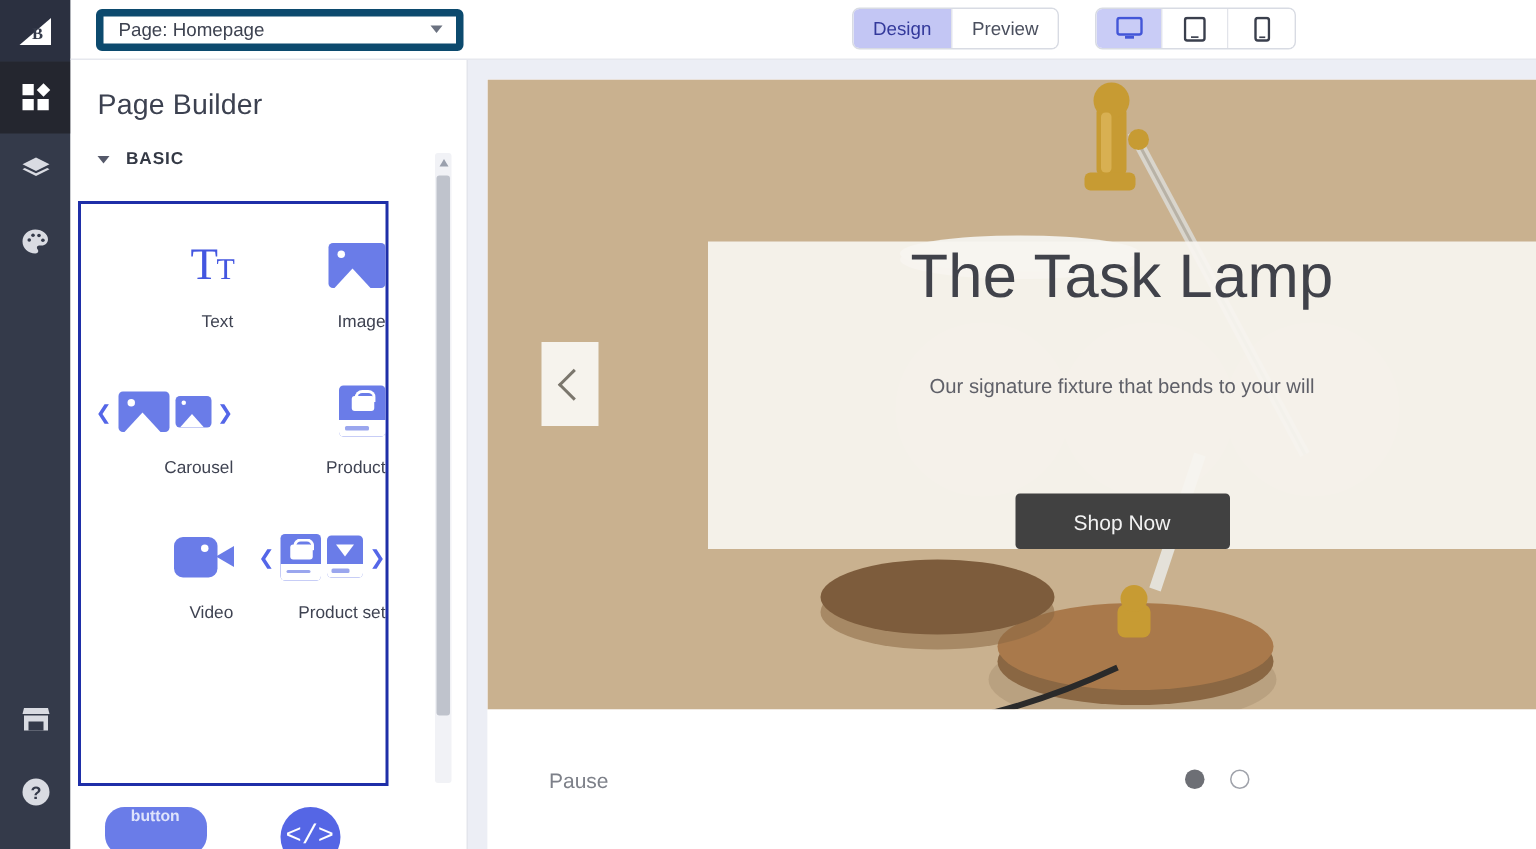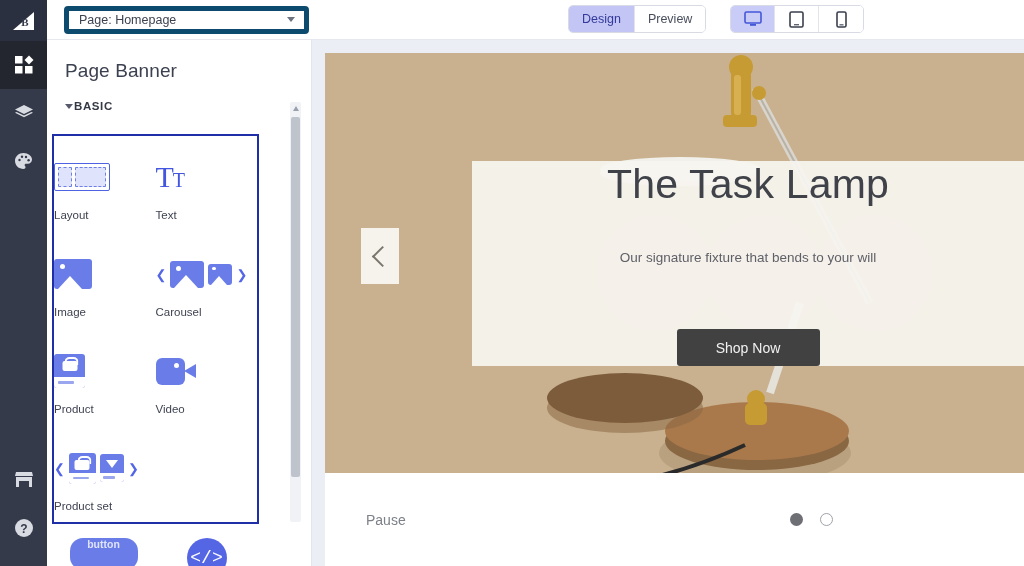--- a/index.html
+++ b/index.html
@@ -91,21 +91,21 @@
     background: #ffffff;
     border-right: 1px solid #e3e5ec;
     z-index: 4;
   }
   .panel-title {
     font-size: 19px; color: #3c4150;
     padding: 20px 0 0 18px;
     letter-spacing: .1px;
   }
   .section-head {
-    display: flex; align-items: center; gap: 1px;
+    display: flex; align-items: center; gap: 11px;
     padding: 18px 0 0 18px;
     font-size: 11.5px; font-weight: bold; color: #343945;
     letter-spacing: .6px;
     cursor: pointer;
   }
   .tri {
     width: 0; height: 0;
     border-left: 4.5px solid transparent;
     border-right: 4.5px solid transparent;
     border-top: 5.5px solid #55596a;
@@ -115,21 +115,21 @@
     width: 207px; height: 390px;
     border: 2.5px solid #1f2fa8;
     background: #fff;
   }
   .wgrid {
     display: grid;
     grid-template-columns: 1fr 1fr;
     padding: 12px 0 0 0;
   }
   .wcell {
-    display: flex; flex-direction: column; align-items: flex-start;
+    display: flex; flex-direction: column; align-items: flex-end;
     height: 97px; cursor: pointer; position: relative;
     justify-content: flex-start; padding-top: 7px;
   }
   .wlabel { font-size: 11.5px; color: #3f4352; margin-top: 10px; }
   .wicon-wrap { height: 44px; display: flex; align-items: center; gap: 4px; }
   .arrowchev { font-size: 13px; color: #5466e8; line-height: 1; }
 
   
   .ic-layout {
     width: 56px; height: 28px; border: 1.6px solid #4e62e4; border-radius: 2px;
@@ -355,39 +355,30 @@
           <svg width="11" height="17" viewBox="0 0 11 17">
             <rect x="1" y="1" width="9" height="15" rx="1.6" fill="none" stroke="#3a3f4d" stroke-width="1.6"></rect>
             <rect x="3.5" y="13.3" width="4" height="1.1" fill="#3a3f4d"></rect>
           </svg>
         </div>
       </div>
     </div>
   </div>
 
   <div class="panel">
-    <div class="panel-title">Page Banner</div>
+    <div class="panel-title">Page Builder</div>
 
     <div class="section-head">
       <span class="tri"></span>
       <span>BASIC</span>
     </div>
 
     <div class="widget-box">
       <div class="wgrid">
 
-        <div class="wcell">
-          <div class="wicon-wrap">
-            <div class="ic-layout">
-                <i class="a"></i>
-                <i class="b"></i>
-              </div>
-          </div>
-          <div class="wlabel">Layout</div>
-        </div>
 
         <div class="wcell">
           <div class="wicon-wrap">
             <span class="ic-text">T<small style="font-size:20px">T</small></span>
           </div>
           <div class="wlabel">Text</div>
         </div>
 
         <div class="wcell">
           <div class="wicon-wrap">

